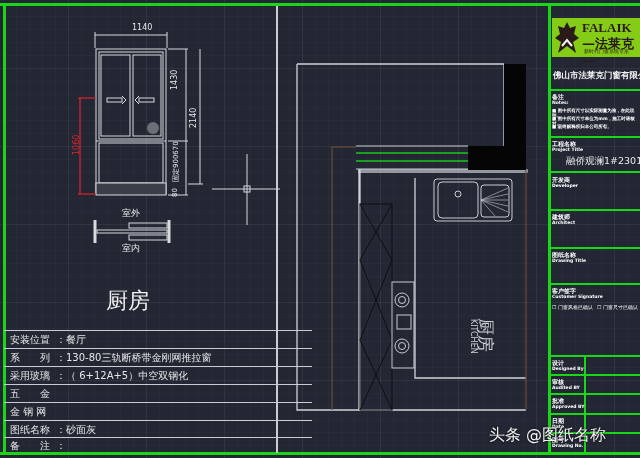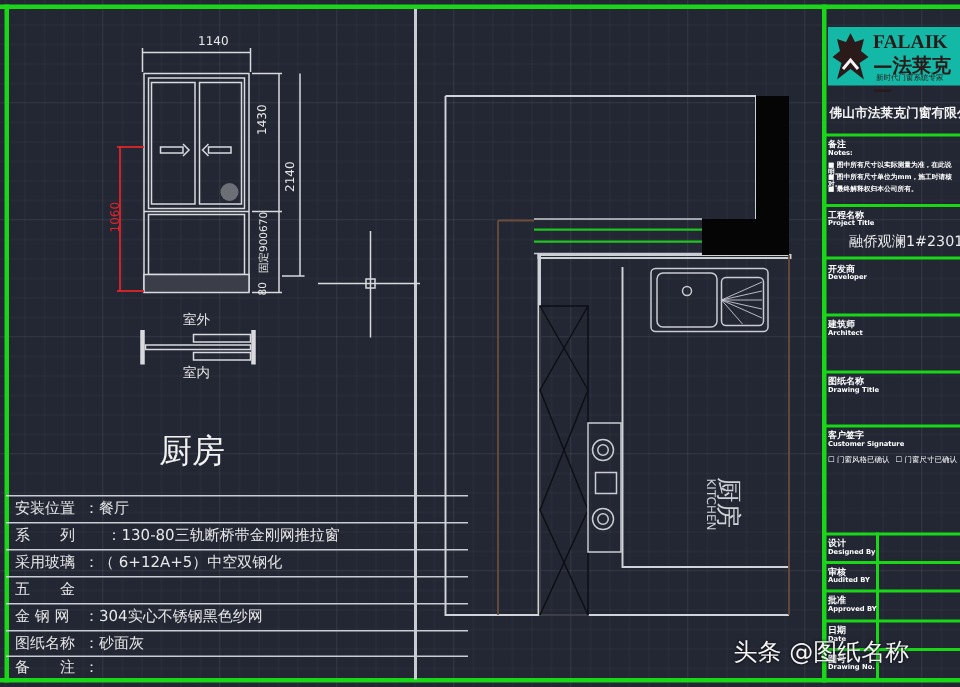--- a/index.html
+++ b/index.html
@@ -93,32 +93,31 @@
 
 <div class="txt" style="left:106px;top:286px;font-size:22px;color:#f2f2f2;">厨房</div>
 
 <div>
   <div class="spec-row" style="top:330px;">
       <span class="lbl">安装位置</span>
       <span class="val" style="left:52px;font-family:Liberation Serif, serif;"><span>：</span><span>餐厅</span></span>
     </div>
   <div class="spec-row" style="top:348px;">
       <span class="lbl">系　　列</span>
-      <span class="val" style="left:52px;margin-left:15px;"><span>：</span><span>130-80三轨断桥带金刚网推拉窗</span></span>
+      <span class="val" style="left:52px;"><span>：</span><span>130-80三轨断桥带金刚网推拉窗</span></span>
     </div>
   <div class="spec-row" style="top:366px;">
       <span class="lbl">采用玻璃</span>
       <span class="val" style="left:52px;"><span>：</span><span>（ 6+12A+5）中空双钢化</span></span>
     </div>
   <div class="spec-row" style="top:384px;">
       <span class="lbl">五　　金</span>
     </div>
   <div class="spec-row" style="top:402px;">
       <span class="lbl">金 钢 网</span>
-      <span class="val" style="left:52px;"><span>：</span><span>304实心不锈钢黑色纱网</span></span>
     </div>
   <div class="spec-row" style="top:420px;">
       <span class="lbl">图纸名称</span>
       <span class="val" style="left:52px;"><span>：</span><span>砂面灰</span></span>
     </div>
   <div class="spec-row" style="top:437px;height:15px;line-height:15px;">
       <span class="lbl">备　　注</span>
       <span class="val" style="left:52px;"><span>：</span><span></span></span>
     </div>
 </div>
@@ -179,21 +178,21 @@
       <circle cx="122" cy="250" r="3.5"></circle>
     <circle cx="122" cy="296" r="7"></circle>
       <circle cx="122" cy="296" r="3.5"></circle>
     <rect x="117" y="265" width="14" height="14"></rect>
   </g>
 </svg>
 <div class="txt" style="left:497px;top:318px;font-size:17px;color:#cfd2d6;transform:rotate(90deg);transform-origin:left top;">厨房</div>
 <div class="txt" style="left:478px;top:319px;font-size:8px;color:#cfd2d6;transform:rotate(90deg);transform-origin:left top;">KITCHEN</div>
 
 <div class="gline" style="left:548px;top:3px;width:2.5px;height:452px;"></div>
-<div class="abs" style="left:552px;top:18px;width:88px;height:39px;background:#14b8a6;">
+<div class="abs" style="left:552px;top:18px;width:88px;height:39px;background:#84cc16;">
   <svg class="abs" style="left:2px;top:2px;" width="26" height="35" viewBox="0 0 26 35">
       <path d="M13 2 L16 8 L22 6 L20 14 L25 18 L19 22 L22 33 L13 26 L4 33 L7 22 L1 18 L6 14 L4 6 L10 8 Z" fill="#2a1a1a"></path>
       <path d="M8 26 L13 20 L18 26" stroke="#f5f5f5" stroke-width="2" fill="none"></path>
     </svg>
   <div class="abs" style="left:30px;top:2px;font-family:'Liberation Serif',serif;font-weight:bold;font-size:13px;color:#2a1a1a;">FALAIK</div>
   <div class="abs" style="left:30px;top:17px;font-size:13px;font-weight:bold;color:#2a1a1a;">—法莱克—</div>
   <div class="abs" style="left:32px;top:30px;font-size:5px;color:#2a1a1a;">新时代门窗系统专家</div>
 </div>
 <div class="txt" style="left:553px;top:70px;font-size:8.5px;color:#f2f2f2;font-weight:bold;">佛山市法莱克门窗有限公司</div>
 

